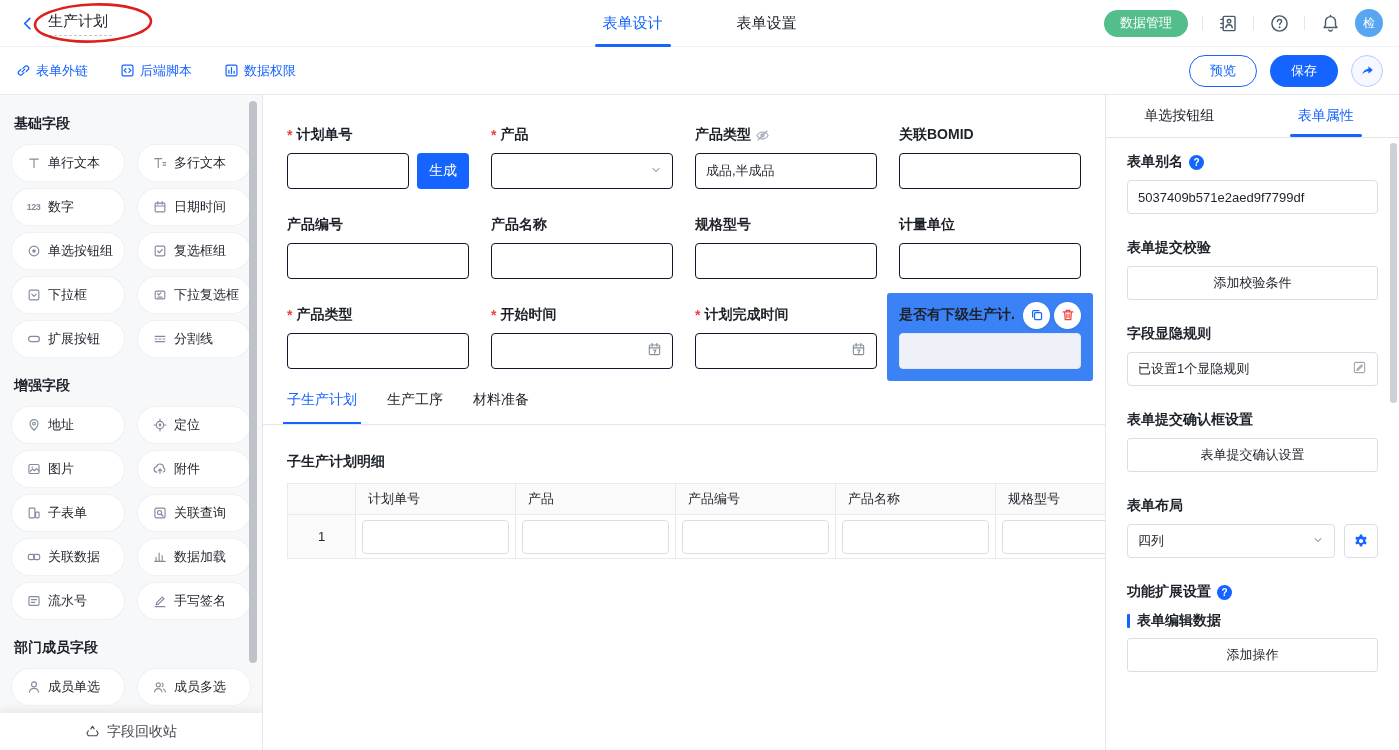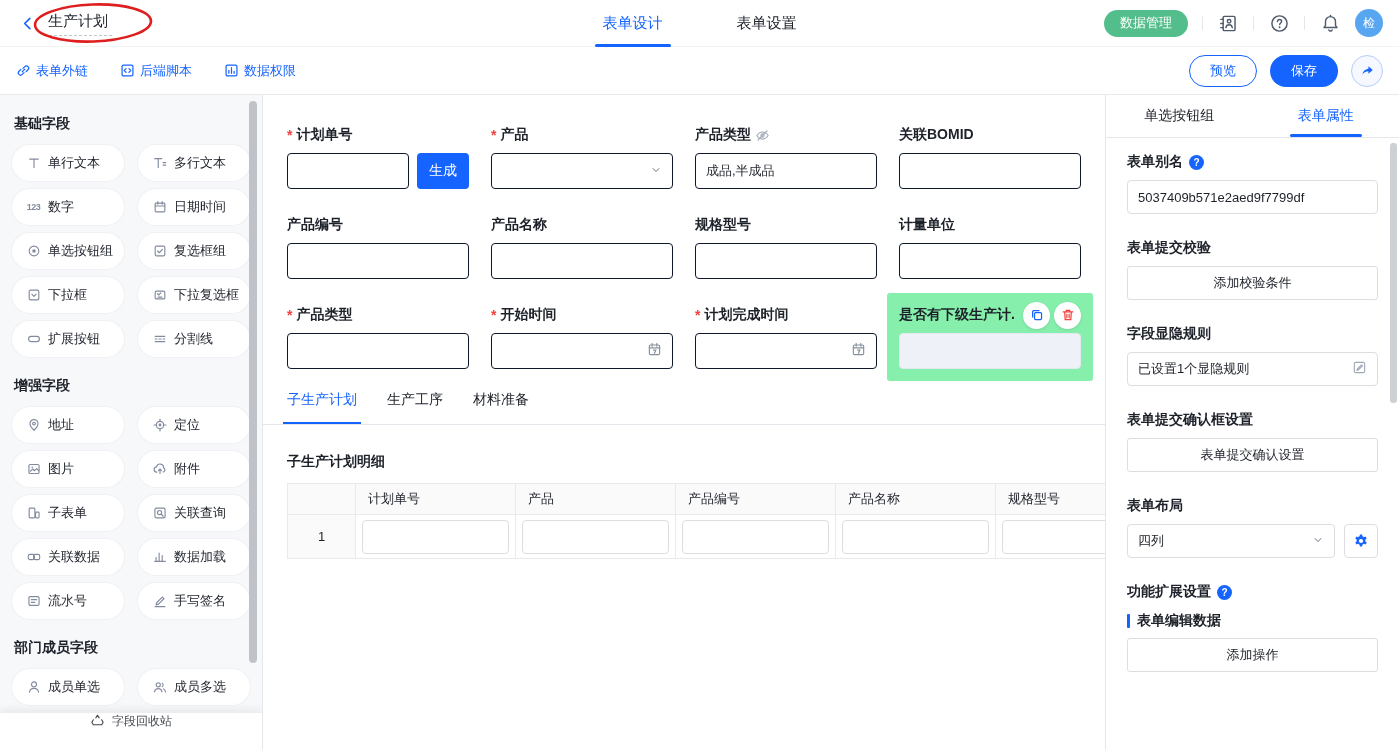--- a/index.html
+++ b/index.html
@@ -32,32 +32,32 @@
 
   
   .sidebar { position:absolute; top:95px; left:0; bottom:0; width:263px; background:#f7f8fa; border-right:1px solid #e5e6eb; overflow:hidden; padding:16px 12px 0; }
   .sec-title { font-size:14px; font-weight:700; color:#1d2129; margin:4px 2px 12px; }
   .pill-grid { display:grid; grid-template-columns:1fr 1fr; column-gap:14px; row-gap:8px; margin-bottom:20px; }
   .pill { height:36px; background:#fff; border-radius:18px; display:flex; align-items:center; padding:0 6px 0 14px; gap:7px; font-size:13px; color:#1d2129; cursor:grab; box-shadow:0 0 0 1px rgba(232,234,238,.5); }
   .pill.stub { height:10px; border-radius:18px 18px 0 0; box-shadow:none; }
   .s-ic { width:15px; height:15px; color:#828b9e; flex:none; display:flex; align-items:center; justify-content:center; }
   .s-ic.txt { font-size:9px; font-weight:700; letter-spacing:-0.5px; }
   .sb-scroll { position:absolute; top:6px; right:5px; width:8px; height:562px; border-radius:4px; background:#bfc3c9; }
-  .recycle-bar { position:absolute; left:0; right:0; bottom:0; height:37px; background:#fff; box-shadow:0 -3px 8px rgba(31,35,41,.08); display:flex; align-items:flex-start; justify-content:center; gap:7px; color:#42464e; font-size:12px; cursor:pointer; z-index:5; }
+  .recycle-bar { position:absolute; left:0; right:0; bottom:0; height:37px; background:#fff; box-shadow:0 -3px 8px rgba(31,35,41,.08); display:flex; align-items:center; justify-content:center; gap:7px; color:#42464e; font-size:14px; cursor:pointer; z-index:5; }
 
   
   .canvas { position:absolute; top:95px; left:263px; bottom:0; width:842px; background:#fff; overflow:hidden; padding:30px 24px 0; }
   .frow { display:grid; grid-template-columns:repeat(4,1fr); column-gap:22px; margin-bottom:26px; }
   .fld-label { display:flex; align-items:center; gap:4px; font-weight:700; font-size:14px; margin-bottom:8px; height:20px; }
   .req { color:#f0413e; }
   .fld-ctrl { display:flex; align-items:center; gap:8px; }
   .inp { height:36px; flex:1; background:#fff; border:1px solid #0f172a; border-radius:4px; display:flex; align-items:center; padding:0 10px; font-size:13px; color:#1d2129; min-width:0; }
   .inp .chev { margin-left:auto; }
   .gen-btn { width:52px; height:36px; flex:none; background:#1664ff; color:#fff; border:none; border-radius:4px; font-size:14px; cursor:pointer; }
-  .fld.selected { background:#86efac; margin:-12px; padding:12px; border-radius:3px; }
+  .fld.selected { background:#3b82f6; margin:-12px; padding:12px; border-radius:3px; }
   .fld.selected .inp { background:#eef1f7; border-color:#e3e8f1; }
   .fab { width:27px; height:27px; border-radius:50%; background:#fff; flex:none; display:flex; align-items:center; justify-content:center; cursor:pointer; box-shadow:0 1px 3px rgba(31,35,41,.12); }
   .sel-label-text { flex:1; min-width:0; white-space:nowrap; overflow:hidden; }
   .ctabs { display:flex; gap:30px; border-bottom:1px solid #e5e6eb; margin:0 -24px; padding:0 24px; height:34px; }
   .ctab { position:relative; font-size:14px; color:#1d2129; cursor:pointer; padding-bottom:12px; }
   .ctab.active { color:#1664ff; }
   .ctab.active::after { content:""; position:absolute; left:-4px; right:-4px; bottom:0; height:2px; background:#1664ff; }
   .subform-title { font-weight:700; font-size:14px; margin:28px 0 12px; }
   .table-clip { overflow:hidden; margin-right:-24px; }
   table.subtbl { border-collapse:collapse; table-layout:fixed; width:868px; }

